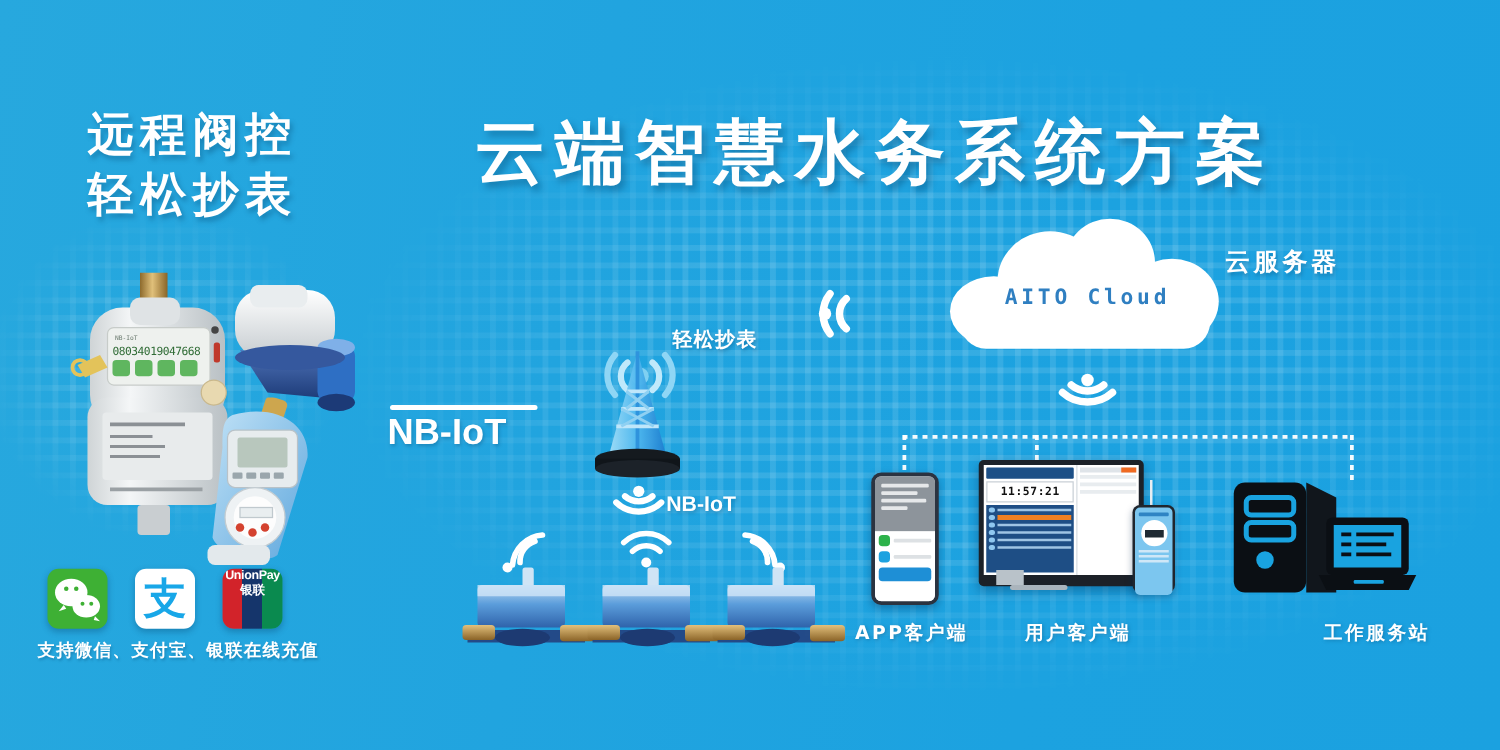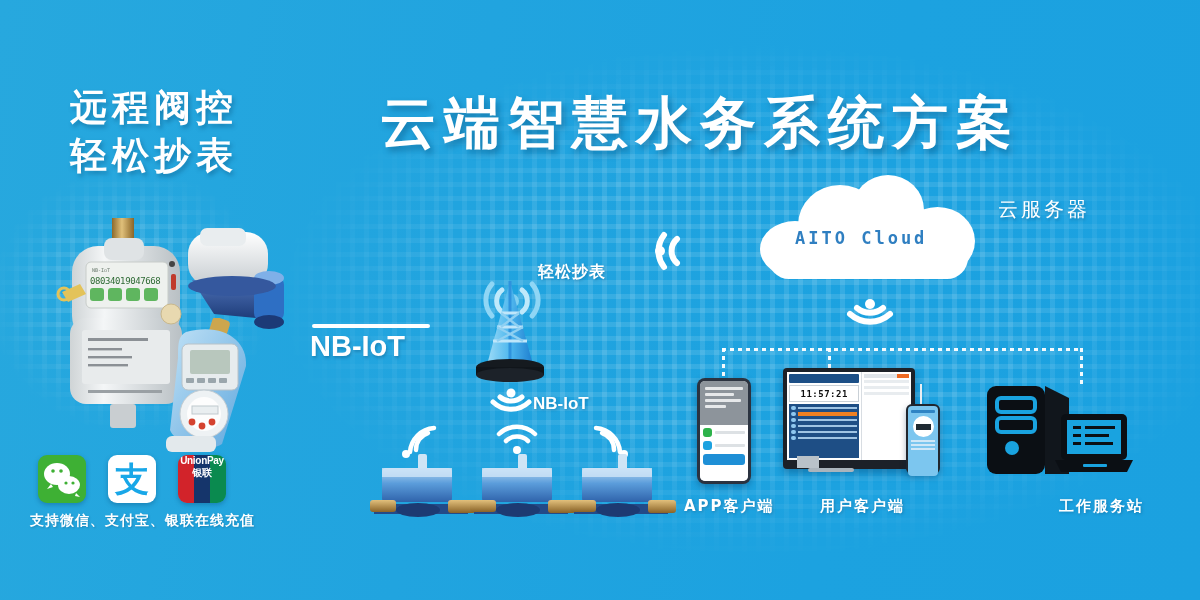--- a/index.html
+++ b/index.html
@@ -49,29 +49,28 @@
 
   
   .cloud{position:absolute;left:760px;top:175px;width:215px;height:105px;}
   .cloud b{position:absolute;background:#fff;border-radius:50%;display:block;}
   .cloud .c1{left:0;top:46px;width:70px;height:56px;}
   .cloud .c2{left:38px;top:10px;width:84px;height:80px;}
   .cloud .c3{left:92px;top:0px;width:72px;height:70px;}
   .cloud .c4{left:140px;top:32px;width:75px;height:68px;}
   .cloud .base{left:8px;top:62px;width:200px;height:42px;border-radius:24px;}
   .cloud-text{
-    position:absolute;left:795px;top:228px;width:150px;
+    position:absolute;left:795px;top:228px;width:150px;text-align:center;
     color:#2f7fc1;font-size:17px;font-weight:700;letter-spacing:3px;
     font-family:"DejaVu Sans Mono","Liberation Mono",monospace;
   }
   .cloud-label{
-    position:absolute;left:980px;top:196px;color:#fff;font-size:20px;font-weight:400;
+    position:absolute;left:980px;top:196px;color:#fff;font-size:20px;font-weight:700;
     letter-spacing:3px;white-space:nowrap;text-shadow:1px 2px 3px rgba(0,60,100,.3);
     font-family:"DejaVu Sans","Liberation Sans",sans-serif;
-    padding-left:18px;
   }
 
   
   .wifi{position:absolute;}
   .wifi svg{display:block;}
 
   
   .tower{position:absolute;left:470px;top:275px;width:80px;height:110px;}
   .tower-label{
     position:absolute;left:538px;top:262px;color:#fff;font-size:16px;font-weight:700;

